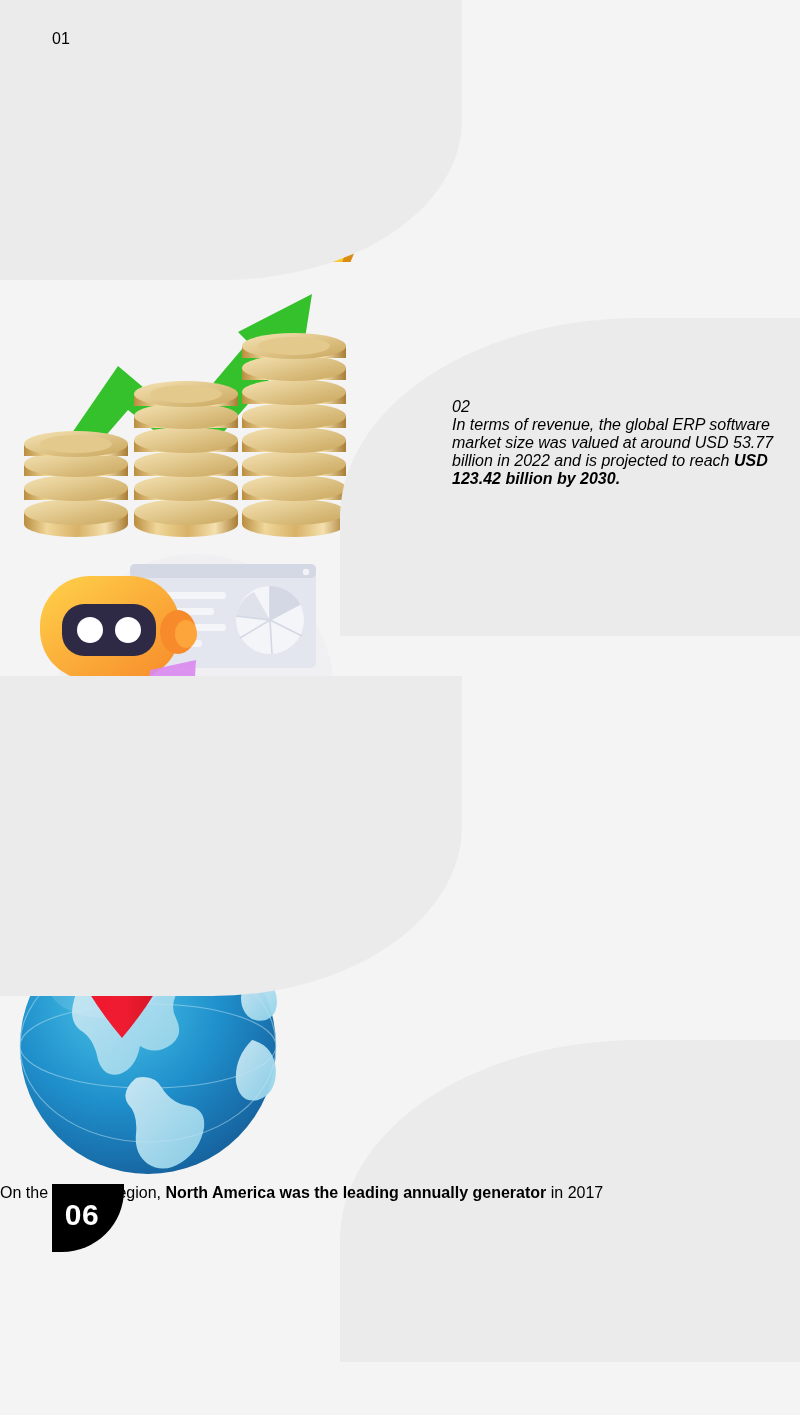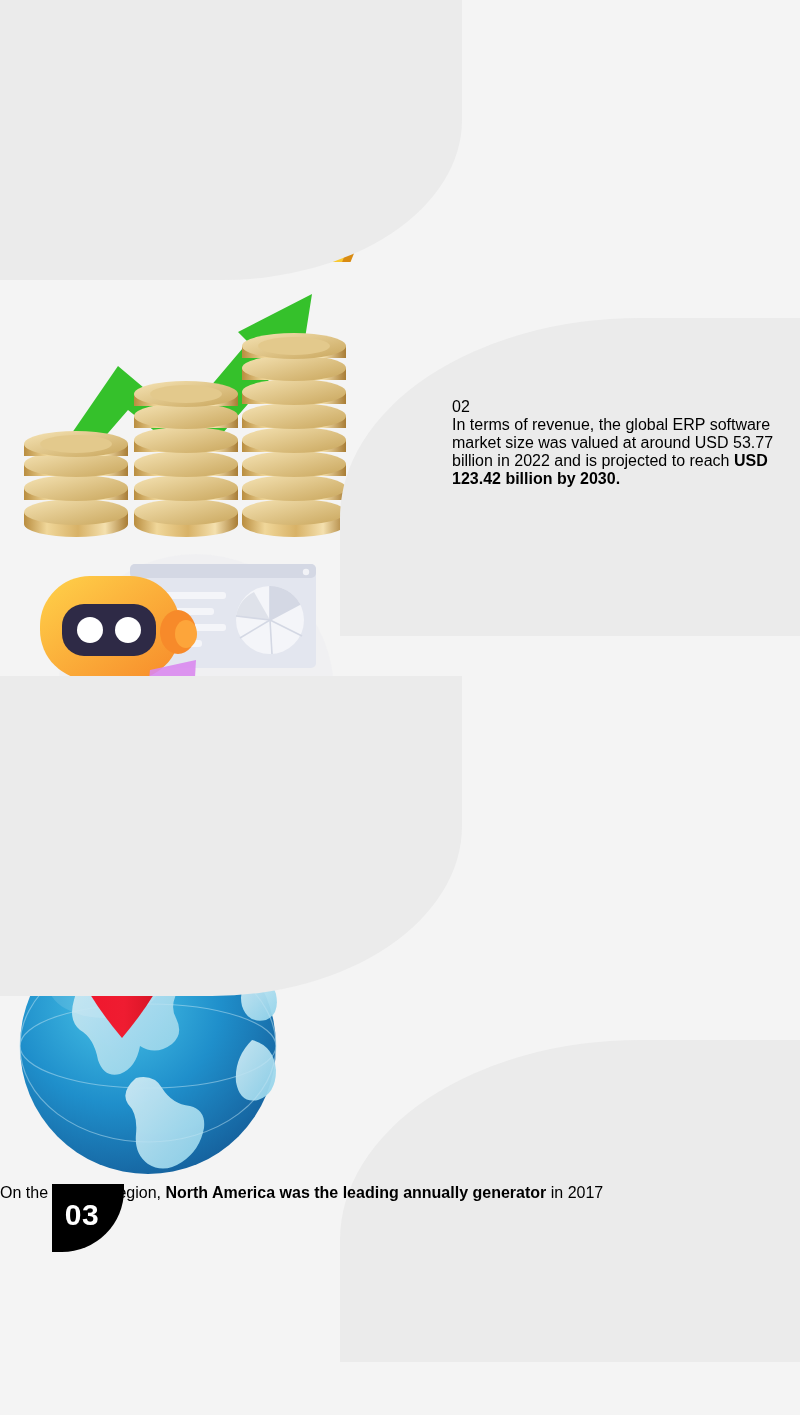--- a/index.html
+++ b/index.html
@@ -18,21 +18,21 @@
   .panel-2 { left: 340px; top: 318px; width: 460px; height: 318px;
              border-top-left-radius: 300px 200px; }
   .panel-3 { left: 0;   top: 676px; width: 462px; height: 320px;
              border-bottom-right-radius: 250px 170px; }
   .panel-4 { left: 340px; top: 1040px; width: 460px; height: 322px;
              border-top-left-radius: 300px 200px; }
 
   
   .block { position: absolute; }
   .blk-1 { left: 52px;  top: 30px;   width: 350px; }
-  .blk-2 { left: 452px; top: 398px;  width: 330px; }
+  .blk-2 { left: 452px; top: 398px;  width: 330px; font-style: italic; }
   .blk-3 { left: 52px;  top": 0; top: 733px;  width: 340px; }
   .blk-4 { left: 455px; top: 1147px; width: 320px; }
 
   .badge {
     width: 72px; height: 68px;
     background: #000;
     border-bottom-right-radius: 62px;
     display: flex; align-items: center; justify-content: center;
     color: #fff;
     font-size: 30px; font-weight: bold;
@@ -425,28 +425,29 @@
 
       <g>
         <path d="M122 20 q52 0 52 54 q0 40 -52 102 q-52 -62 -52 -102 q0 -54 52 -54z" fill="url(#g-pin)"></path>
         <circle cx="122" cy="74" r="24" fill="#ffffff" opacity="0.96"></circle>
         <circle cx="122" cy="74" r="24" fill="#bfe3f2" opacity="0.35"></circle>
       </g>
     </svg>
   </div>
 
   <div class="block blk-1">
+    <div class="badge">01</div>
   </div>
 
   <div class="block blk-2">
     <div class="badge">02</div>
     <div class="blurb"><span>In terms of revenue, the global ERP software market size was valued at around USD 53.77 billion in 2022 and is projected to reach </span><b>USD 123.42 billion by 2030.</b></div>
   </div>
 
   <div class="block blk-3">
-    <div class="badge">03</div>
+    <div class="badge">06</div>
   </div>
 
   <div class="block blk-4">
     <div class="blurb"><span>On the basis of region, </span><b>North America was the leading annually generator</b><span> in 2017</span></div>
   </div>
 
 </div>
 
 </body></html>

